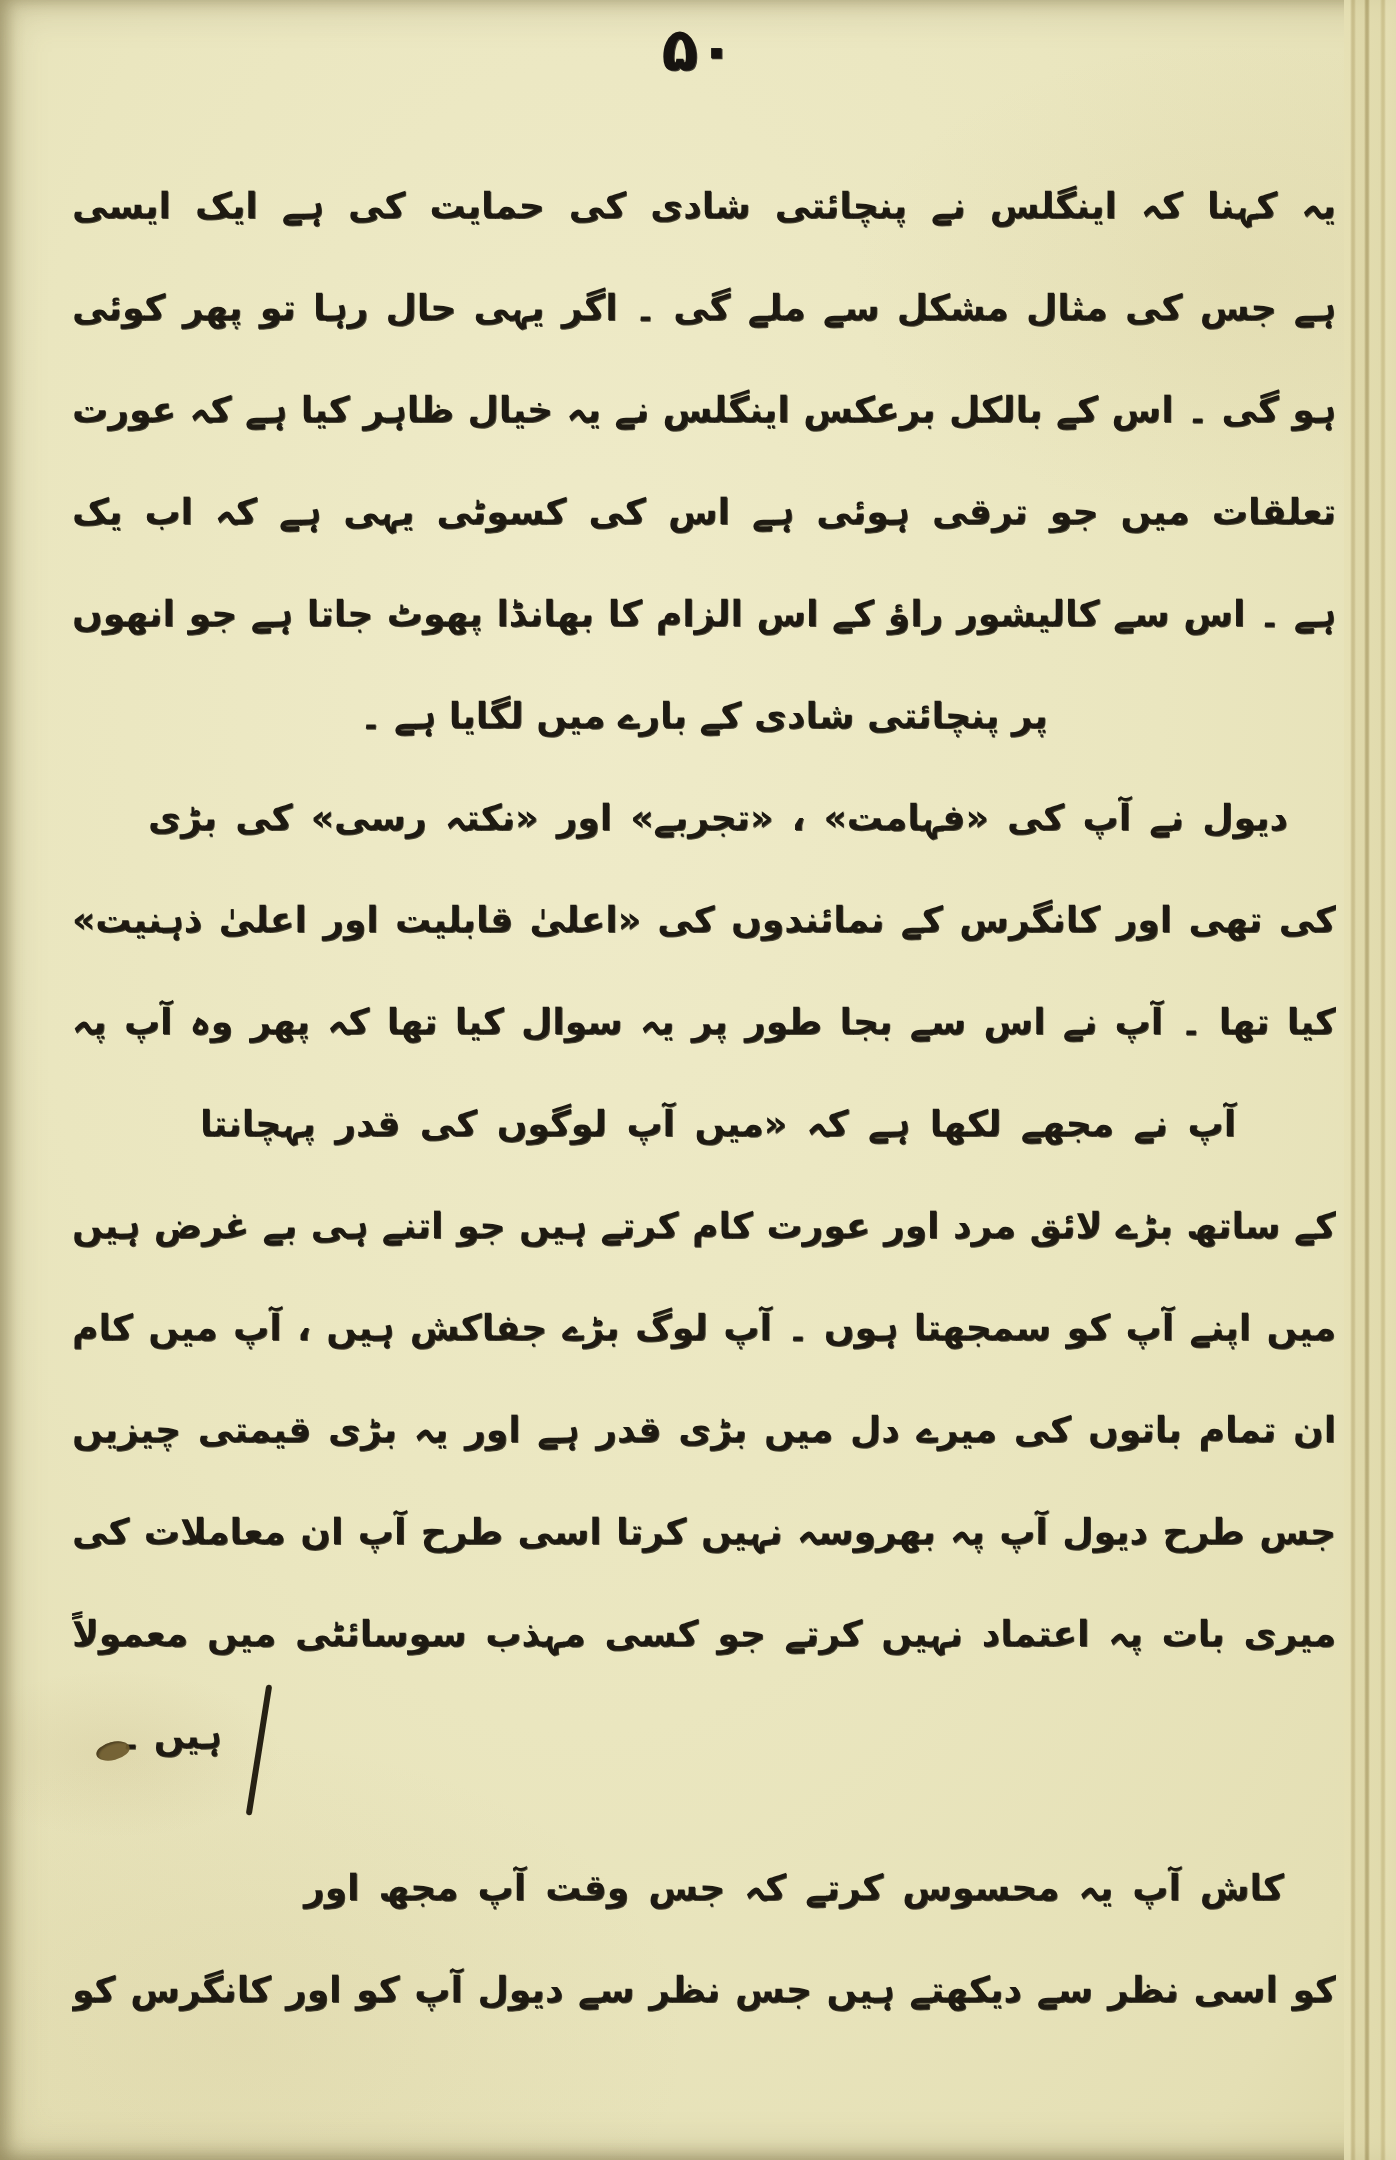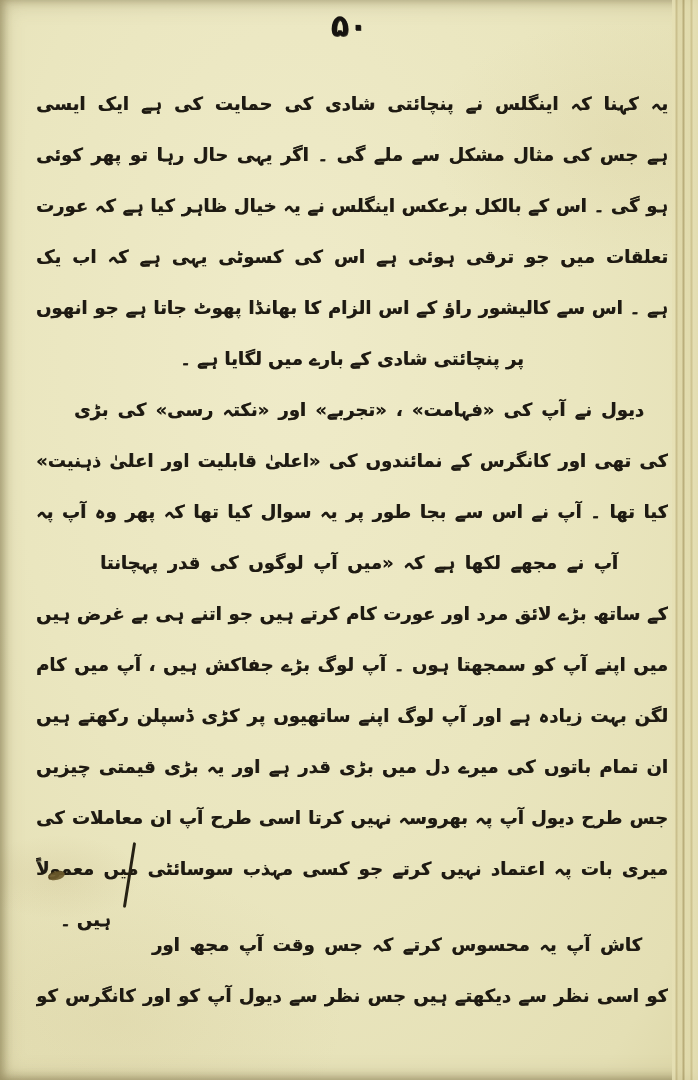--- a/index.html
+++ b/index.html
@@ -99,21 +99,20 @@
     <div class="line l-center">پر پنچائتی شادی کے بارے میں لگایا ہے ۔</div>
   </div>
 
   <div class="para p2">
     <div class="line ind-a">دیول نے آپ کی «فہامت» ، «تجربے» اور «نکتہ رسی» کی بڑی تعریف</div>
     <div class="line">کی تھی اور کانگرس کے نمائندوں کی «اعلیٰ قابلیت اور اعلیٰ ذہنیت» کا اعتراف</div>
     <div class="line">کیا تھا ۔ آپ نے اس سے بجا طور پر یہ سوال کیا تھا کہ پھر وہ آپ پہ بھروسہ کیوں نہیں کرتا</div>
     <div class="line ind-b">آپ نے مجھے لکھا ہے کہ «میں آپ لوگوں کی قدر پہچانتا ہوں ۔ آپ</div>
     <div class="line">کے ساتھ بڑے لائق مرد اور عورت کام کرتے ہیں جو اتنے ہی بے غرض ہیں جتنا</div>
     <div class="line">میں اپنے آپ کو سمجھتا ہوں ۔ آپ لوگ بڑے جفاکش ہیں ، آپ میں کام کرنے کی</div>
-    <div class="line">لگن بہت زیادہ ہے اور آپ لوگ اپنے ساتھیوں پر کڑی ڈسپلن رکھتے ہیں</div>
     <div class="line">ان تمام باتوں کی میرے دل میں بڑی قدر ہے اور یہ بڑی قیمتی چیزیں ہیں» لیکن</div>
     <div class="line">جس طرح دیول آپ پہ بھروسہ نہیں کرتا اسی طرح آپ ان معاملات کی حد تک بھی</div>
     <div class="line">میری بات پہ اعتماد نہیں کرتے جو کسی مہذب سوسائٹی میں معمولاً تسلیم کر لئے جاتے</div>
     <div class="line l-left">ہیں ۔</div>
   </div>
 
   <div class="para p3">
     <div class="line ind-c">کاش آپ یہ محسوس کرتے کہ جس وقت آپ مجھ اور میری جماعت</div>
     <div class="line">کو اسی نظر سے دیکھتے ہیں جس نظر سے دیول آپ کو اور کانگرس کو دیکھتا ہے تو</div>
   </div>

